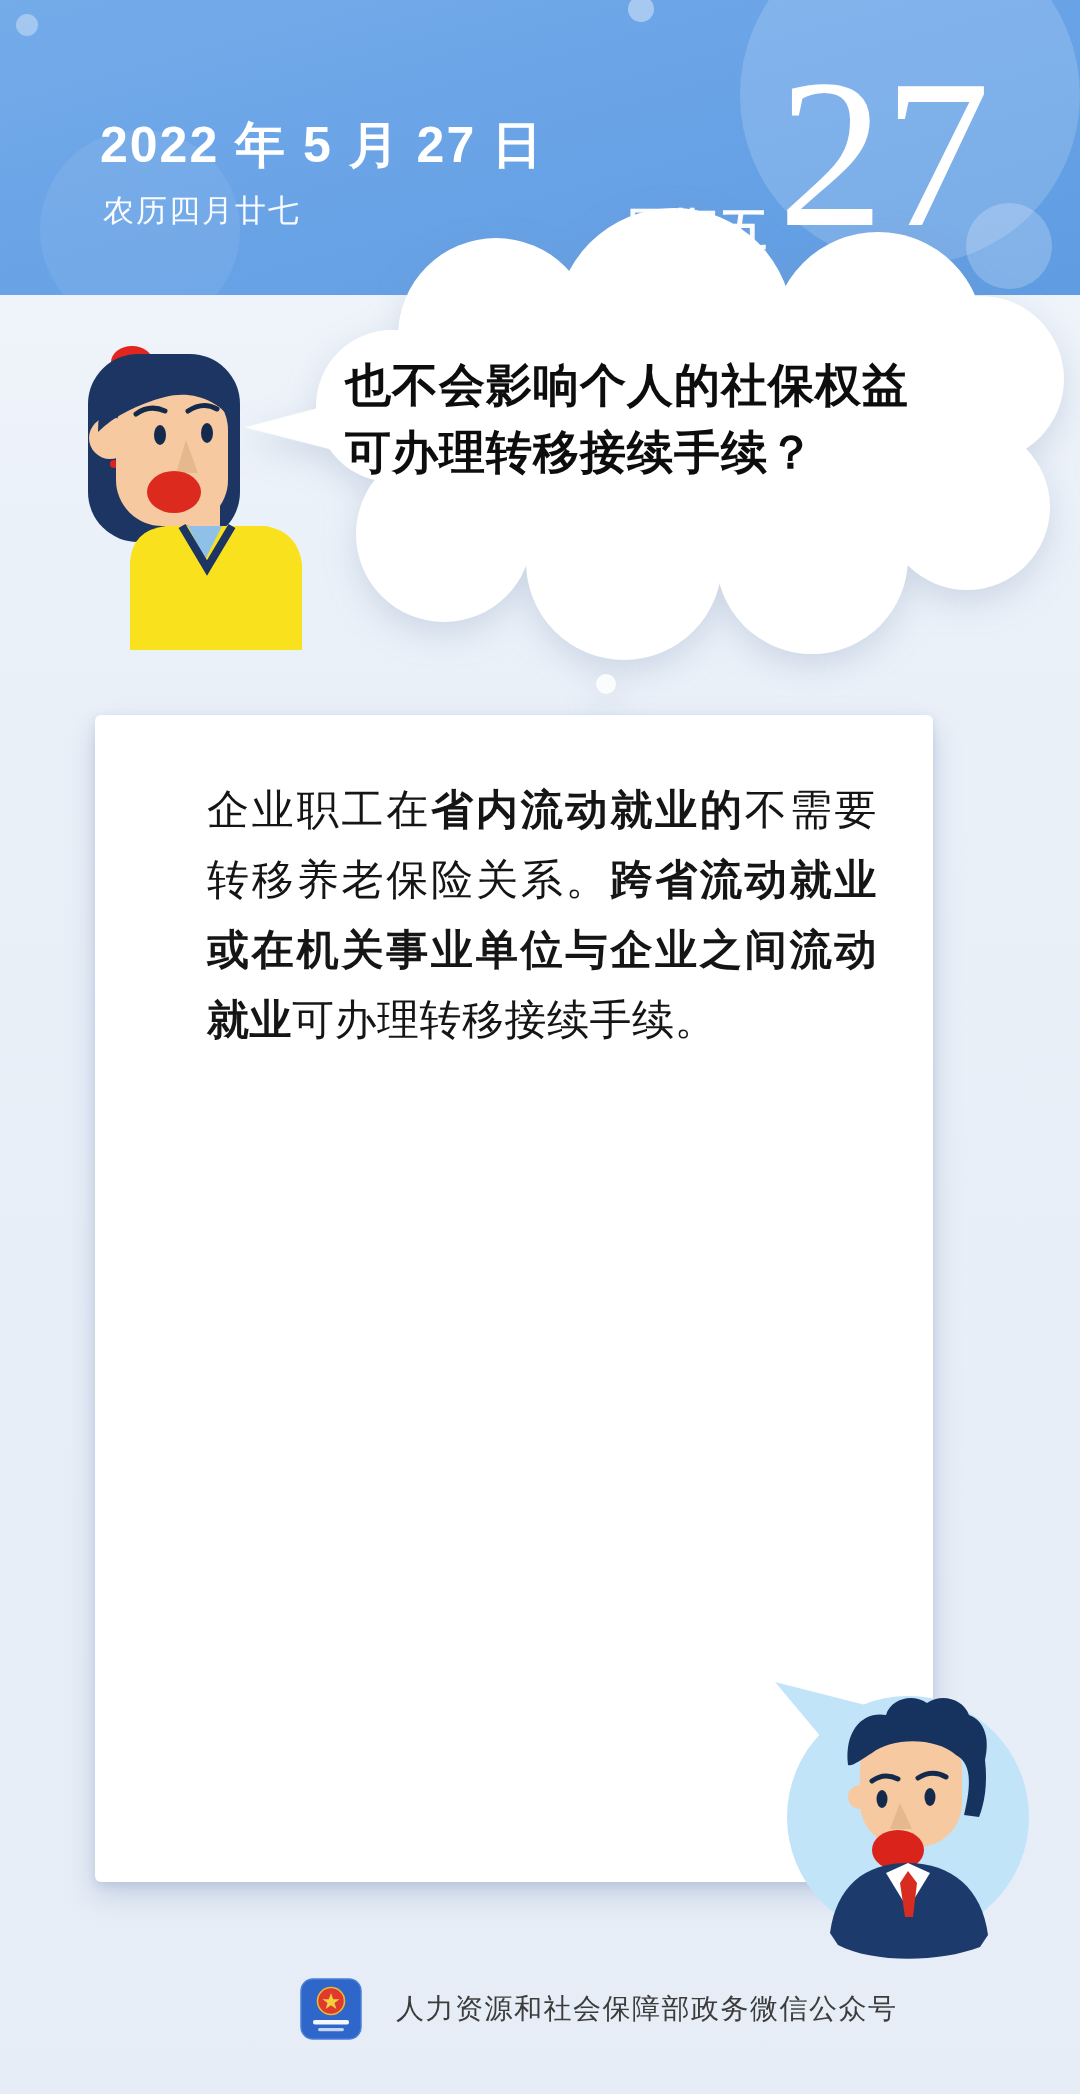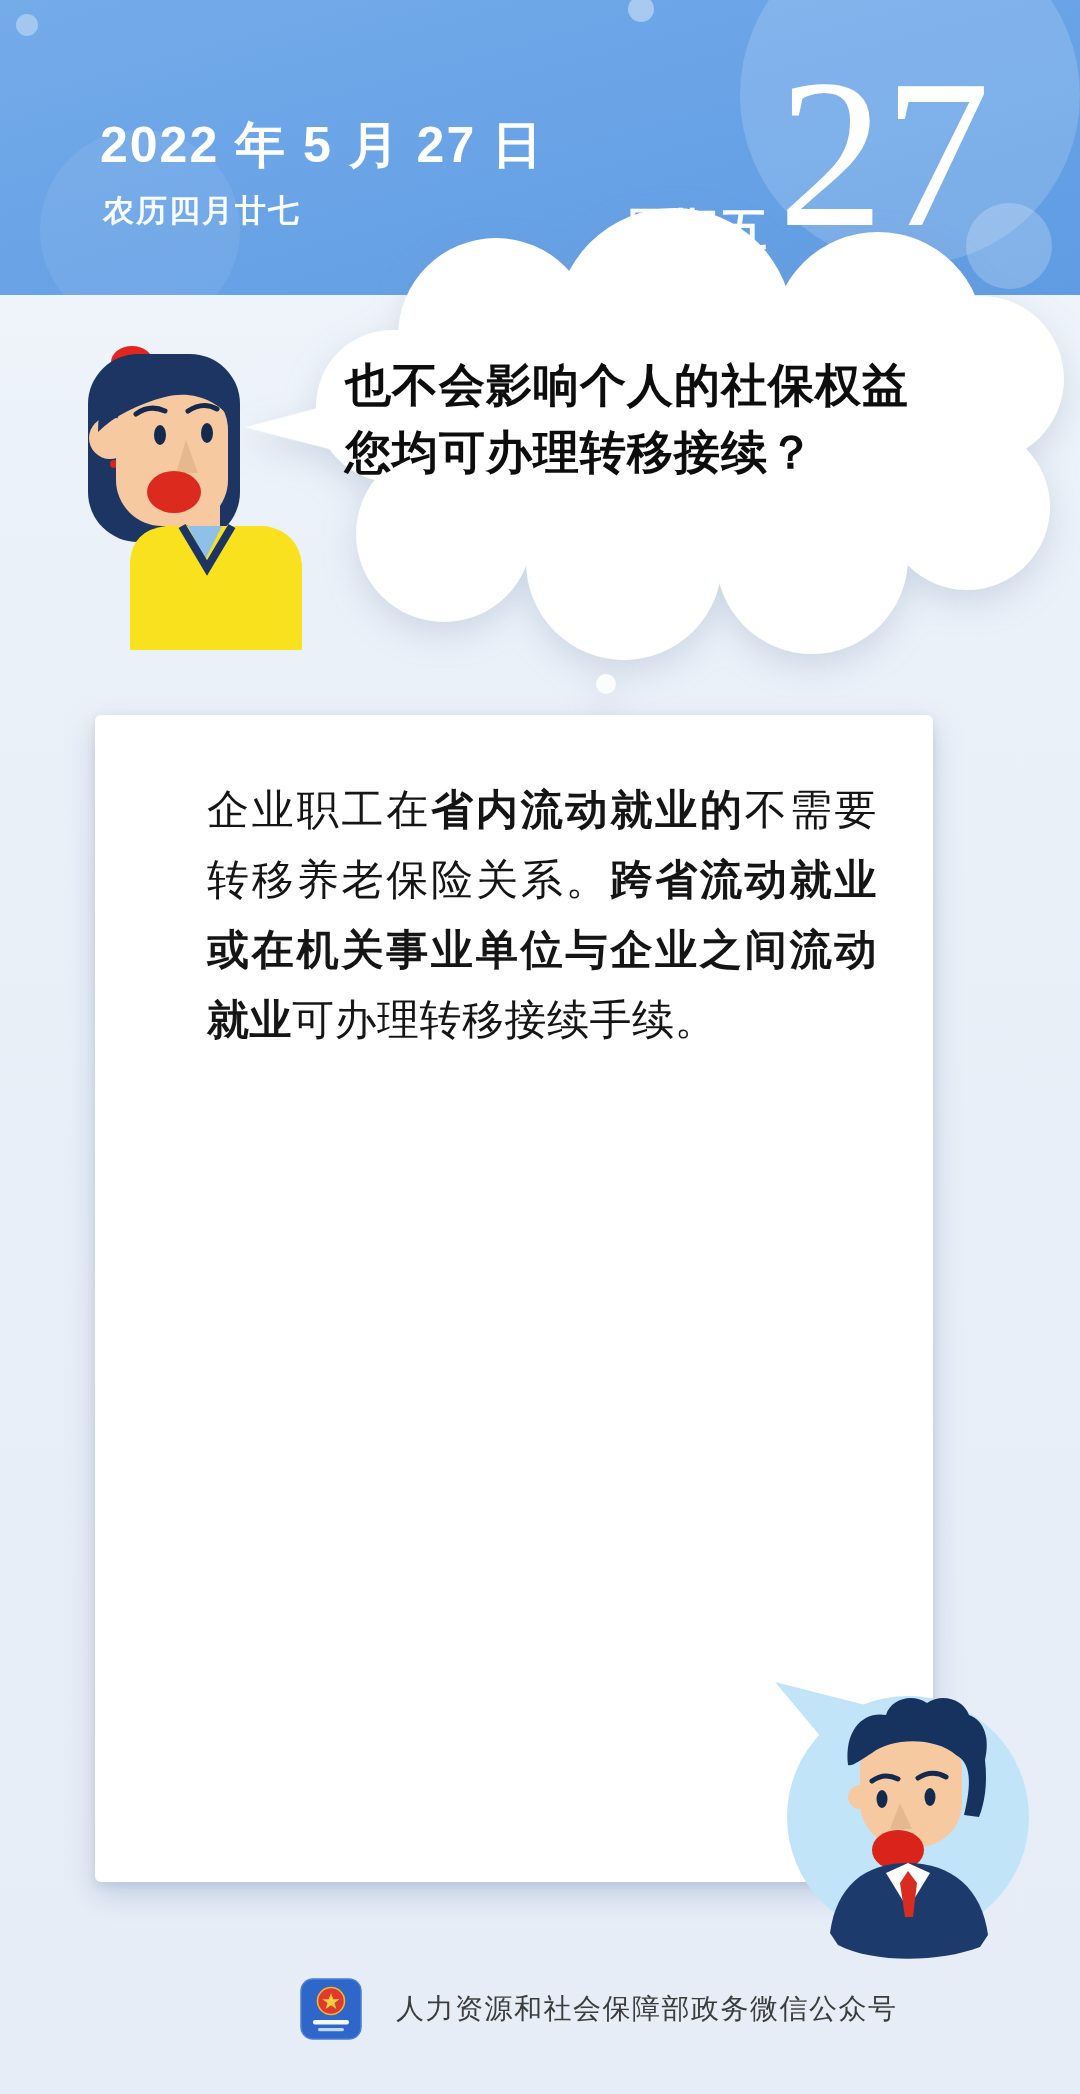--- a/index.html
+++ b/index.html
@@ -12,21 +12,21 @@
   
   .header{position:absolute;left:0;top:0;width:1080px;height:295px;
     background:linear-gradient(165deg,#74abe9 0%,#6aa4e7 45%,#5f9ce2 100%);overflow:hidden;}
   .deco{position:absolute;border-radius:50%;}
   .deco.c1{left:740px;top:-75px;width:340px;height:340px;background:rgba(255,255,255,0.16);}
   .deco.c2{left:966px;top:203px;width:86px;height:86px;background:rgba(255,255,255,0.22);}
   .deco.c3{left:40px;top:130px;width:200px;height:200px;background:rgba(255,255,255,0.07);}
   .deco.c4{left:628px;top:-4px;width:26px;height:26px;background:rgba(255,255,255,0.40);}
   .deco.c5{left:16px;top:14px;width:22px;height:22px;background:rgba(255,255,255,0.35);}
   .date{position:absolute;left:100px;top:112px;font-size:50px;font-weight:700;color:#ffffff;letter-spacing:2px;}
-  .lunar{position:absolute;left:103px;top:190px;font-size:31px;font-weight:700;color:rgba(255,255,255,0.96);letter-spacing:2px;}
+  .lunar{position:absolute;left:103px;top:190px;font-size:31px;font-weight:400;color:rgba(255,255,255,0.96);letter-spacing:2px;}
   .weekday{position:absolute;left:620px;top:200px;width:150px;text-align:right;font-size:46px;font-weight:700;color:#ffffff;letter-spacing:3px;}
   .daynum{position:absolute;left:778px;top:48px;width:210px;
     font-family:"Liberation Serif", serif;font-size:212px;line-height:1;font-weight:400;color:#ffffff;}
   
   .cloud{position:absolute;left:0;top:0;filter:drop-shadow(0 12px 16px rgba(130,150,180,0.28));}
   .puff{position:absolute;background:#ffffff;border-radius:50%;}
   .cloud-core{position:absolute;left:383px;top:322px;width:562px;height:242px;background:#ffffff;border-radius:121px;}
   .p1{left:398px;top:238px;width:196px;height:196px;}
   .p2{left:555px;top:208px;width:238px;height:238px;}
   .p3{left:772px;top:232px;width:212px;height:212px;}
@@ -82,21 +82,21 @@
     <div class="puff p4"></div>
     <div class="puff p5"></div>
     <div class="puff p6"></div>
     <div class="puff p7"></div>
     <div class="puff p8"></div>
     <div class="puff p9"></div>
     <div class="cloud-core"></div>
     <div class="cloud-dot"></div>
     <div class="q-text">
       <div class="q-line">也不会影响个人的社保权益</div>
-      <div class="q-line">您均可办理转移接续？</div>
+      <div class="q-line">可办理转移接续手续？</div>
     </div>
   </div>
 
   <svg class="woman" viewBox="0 0 280 310" xmlns="http://www.w3.org/2000/svg">
     <ellipse cx="62" cy="22" rx="21" ry="16" fill="#e2261f"></ellipse>
     <rect x="18" y="14" width="152" height="188" rx="50" fill="#1c3563"></rect>
     <circle cx="40" cy="98" r="21" fill="#f6c9a0"></circle>
     <circle cx="44" cy="124" r="4" fill="#d6261f"></circle>
     <rect x="118" y="165" width="32" height="32" fill="#f6c9a0"></rect>
     <rect x="46" y="44" width="112" height="142" rx="46" fill="#f6c9a0"></rect>

